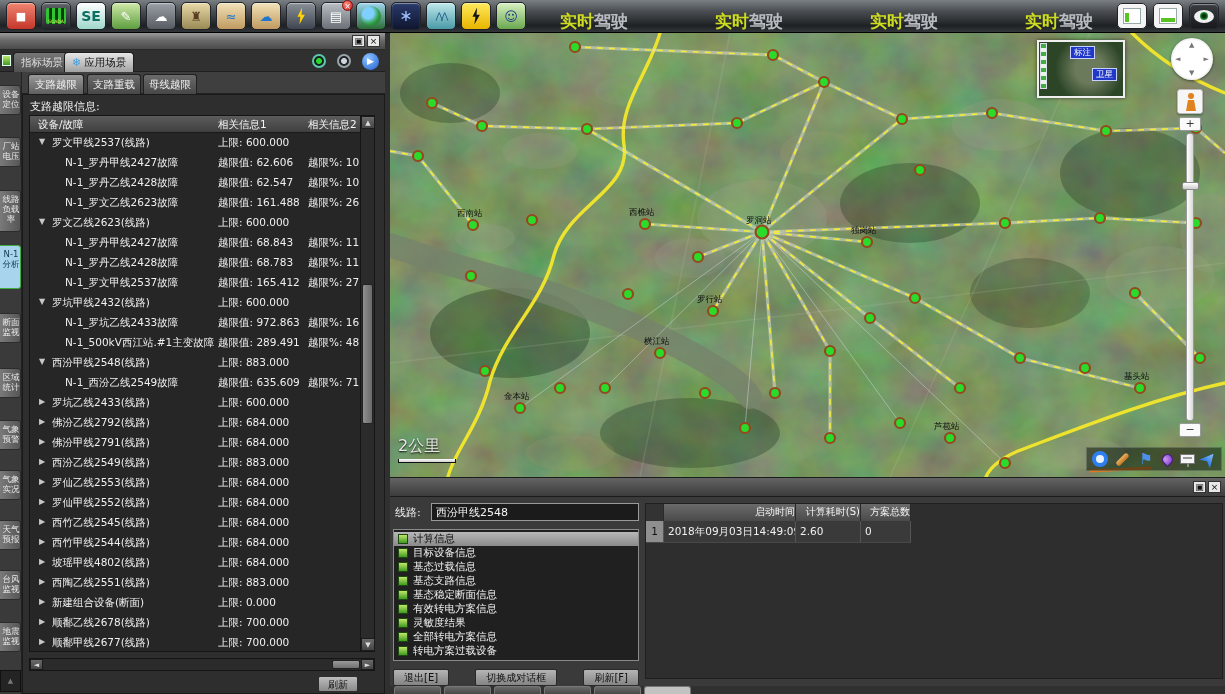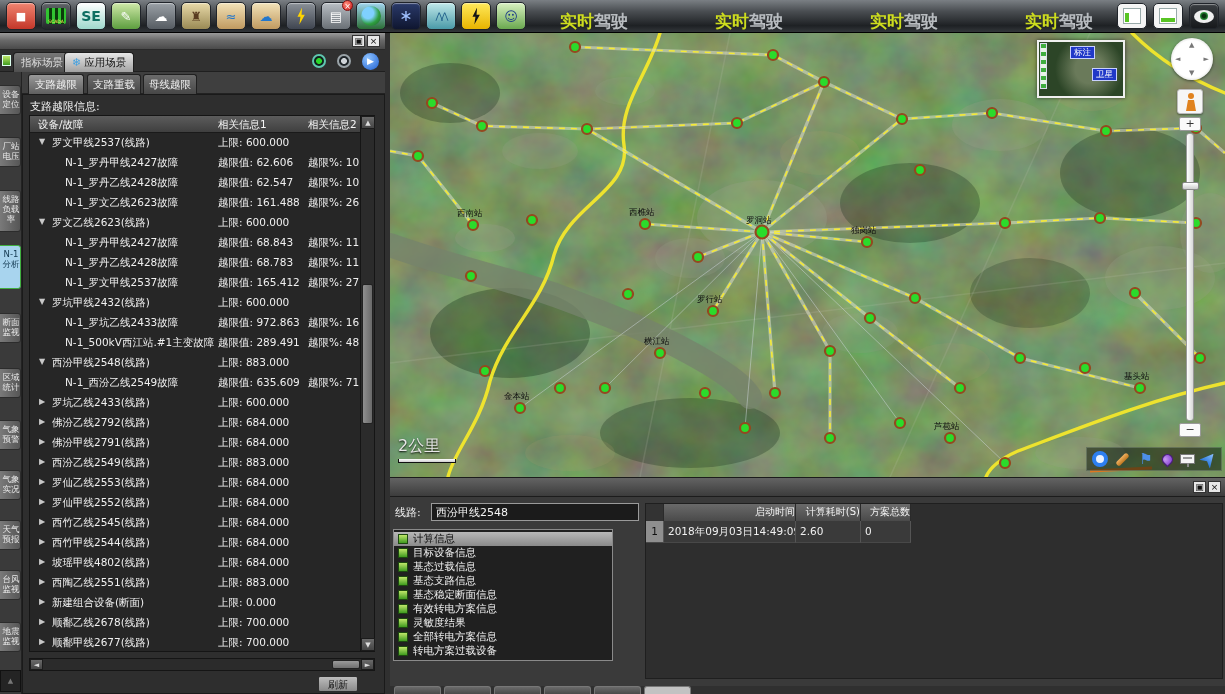--- a/index.html
+++ b/index.html
@@ -166,21 +166,21 @@
   .below-strip{position:absolute;left:390px;top:477px;width:835px;height:20px;
     background:linear-gradient(#636363,#3c3c3c);border-top:1px solid #1c1c1c;border-bottom:1px solid #1c1c1c;}
 
   
   .bottom-panel{position:absolute;left:390px;top:497px;width:835px;height:189px;background:#3a3a3a;}
   .bp-left{position:absolute;left:3px;top:6px;width:250px;height:180px;padding-left:20px;}
   .line-row{position:absolute;left:0;top:0;width:100%;height:18px;}
   .line-label{position:absolute;left:2px;top:2px;font-size:11px;color:#f0f0f0;}
   .line-input{position:absolute;left:38px;top:0;width:208px;height:18px;background:#1b1b1b;border:1px solid #9a9a9a;
     color:#f5f5f5;font-size:11px;padding:0 4px;}
-  .info-list{position:absolute;left:0;top:26px;width:220px;height:132px;background:#202020;border:1px solid #8a8a8a;
+  .info-list{position:absolute;left:0;top:26px;width:246px;height:132px;background:#202020;border:1px solid #8a8a8a;
     padding:2px 0;overflow:hidden;}
   .info-item{position:relative;height:14px;display:flex;align-items:center;gap:5px;padding:0 4px;color:#f0f0f0;font-size:10.5px;}
   .info-item.active{background:linear-gradient(#b8b8b8,#8a8a8a);color:#0a0a0a;}
   .grid-ic{width:10px;height:10px;flex:0 0 10px;border:1px solid #1d4a10;
     background:linear-gradient(#bfe76a,#3f9b1f),
       repeating-linear-gradient(90deg,rgba(255,255,255,.7) 0 1px,transparent 1px 3px);}
   .bp-btns{position:absolute;left:0;top:166px;width:246px;display:flex;justify-content:space-between;}
   .bp-btn{height:17px;background:linear-gradient(#b5b5b5,#848484);border:1px solid #2a2a2a;border-radius:2px;
     color:#101010;font-size:10px;line-height:15px;padding:0 10px;white-space:nowrap;}
   .bp-right{position:absolute;left:255px;top:6px;width:578px;height:176px;background:#2e2e2e;border:1px solid #1f1f1f;}
@@ -846,20 +846,28 @@
           <div class="info-item">
             <span class="grid-ic"></span>
             <span>全部转电方案信息</span>
           </div>
 
           <div class="info-item">
             <span class="grid-ic"></span>
             <span>转电方案过载设备</span>
           </div>
         </div>
+      <div class="bp-btns">
+
+          <div class="bp-btn"><span>退出[E]</span></div>
+
+          <div class="bp-btn"><span>切换成对话框</span></div>
+
+          <div class="bp-btn"><span>刷新[F]</span></div>
+        </div>
     </div>
     <div class="bp-right">
       <div class="r-header">
         <div class="hcell hc-idx"></div>
         <div class="hcell hc-time">启动时间</div>
         <div class="hcell hc-dur">计算耗时(S)</div>
         <div class="hcell hc-total">方案总数</div>
       </div>
       <div class="r-rows">
 

